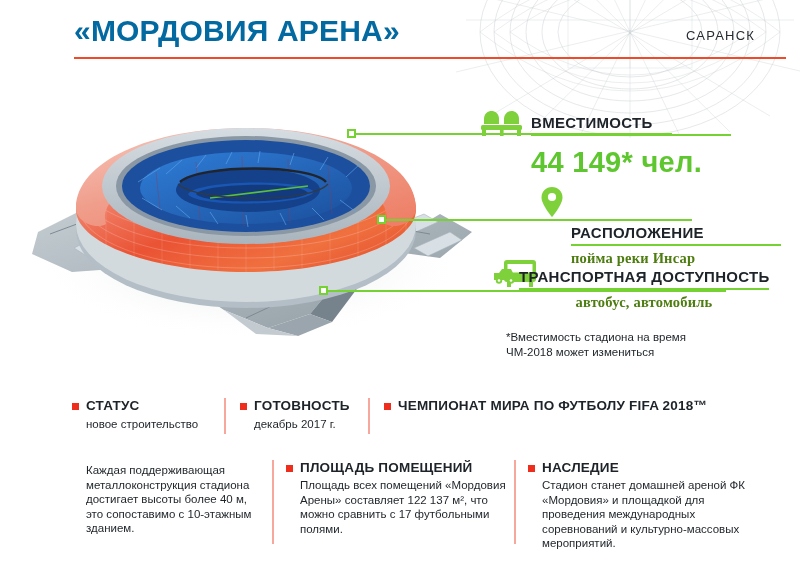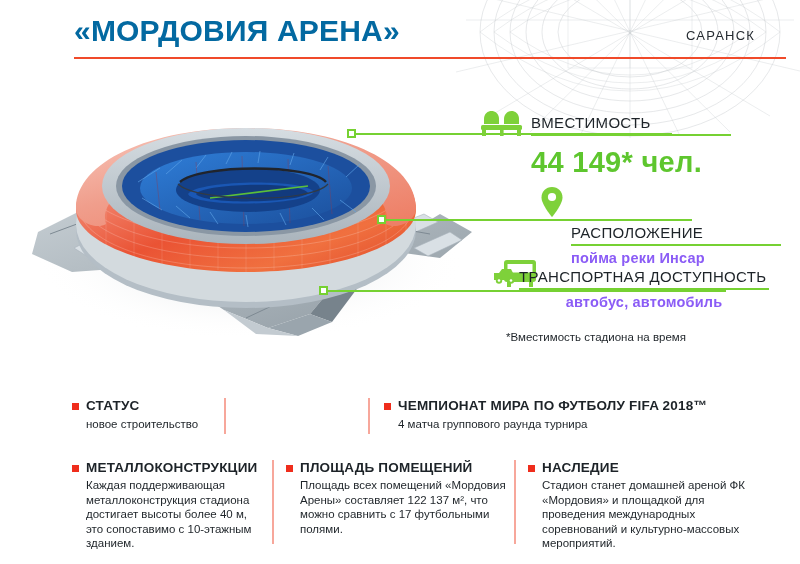--- a/index.html
+++ b/index.html
@@ -39,27 +39,27 @@
   
   .conn{position:absolute;height:2px;background:#76d132;}
   .conn-sq{
     position:absolute;width:9px;height:9px;border:2px solid #76d132;
     background:#ffffff;box-sizing:border-box;
   }
 
   
   .info{position:absolute;}
   .info-head{
-    font-size:15px;font-weight:normal;color:#1d2328;
+    font-size:15px;font-weight:bold;color:#1d2328;
     letter-spacing:.3px;white-space:nowrap;
   }
   .info-rule{height:2px;background:#76d132;margin-top:3px;}
   .info-sub{
-    font-size:14.5px;color:#8b5cf6;font-weight:bold;
-    letter-spacing:.2px;white-space:nowrap;margin-top:4px;
+    font-size:14.5px;color:#4d7c0f;font-weight:bold;
+    letter-spacing:.2px;white-space:nowrap;margin-top:4px;font-family:Liberation Serif, serif;
   }
   .info-big{
     font-size:29px;font-weight:bold;color:#5ec62e;
     letter-spacing:.3px;white-space:nowrap;margin-top:10px;
   }
   .icon{position:absolute;}
 
   .footnote{
     position:absolute;left:506px;top:330px;
     font-size:11.5px;color:#1d2328;line-height:15px;white-space:nowrap;
@@ -327,46 +327,49 @@
     <circle cx="18" cy="21.5" r="1.3" fill="#ffffff"></circle>
   </svg>
   <div class="info" style="left:519px;top:268px;width:250px;">
     <div class="info-head">ТРАНСПОРТНАЯ ДОСТУПНОСТЬ</div>
     <div class="info-rule"></div>
     <div class="info-sub" style="text-align:center;">автобус, автомобиль</div>
   </div>
 
   <div class="footnote">
     <div>*Вместимость стадиона на время</div>
+    <div> ЧМ-2018 может измениться</div>
   </div>
 
   <div class="fact" style="left:72px;top:398px;">
     <div class="fact-head">
       <span class="bullet"></span>
       <span>СТАТУС</span>
     </div>
     <div class="fact-body-wide">новое строительство</div>
   </div>
   <div class="vsep" style="left:224px;top:398px;height:36px;"></div>
 
+  <div class="fact" style="left:240px;top:398px;">
+    <div class="fact-head">
+      <span class="bullet"></span>
+      <span>ГОТОВНОСТЬ</span>
+    </div>
+    <div class="fact-body-wide">декабрь 2017 г.</div>
+  </div>
   <div class="vsep" style="left:368px;top:398px;height:36px;"></div>
 
   <div class="fact" style="left:384px;top:398px;">
     <div class="fact-head">
       <span class="bullet"></span>
       <span>ЧЕМПИОНАТ МИРА ПО ФУТБОЛУ FIFA 2018™</span>
     </div>
-    <div class="fact-body-wide">4 матча группового раунда турнира</div>
   </div>
 
   <div class="fact" style="left:72px;top:460px;width:190px;">
-    <div class="fact-head">
-      <span class="bullet"></span>
-      <span>МЕТАЛЛОКОНСТРУКЦИИ</span>
-    </div>
     <div class="fact-body" style="width:176px;">Каждая поддерживающая металлоконструкция стадиона достигает высоты более 40 м, это сопоставимо с 10-этажным зданием.</div>
   </div>
   <div class="vsep" style="left:272px;top:460px;height:84px;"></div>
 
   <div class="fact" style="left:286px;top:460px;width:220px;">
     <div class="fact-head">
       <span class="bullet"></span>
       <span>ПЛОЩАДЬ ПОМЕЩЕНИЙ</span>
     </div>
     <div class="fact-body" style="width:208px;">Площадь всех помещений «Мордовия Арены» составляет 122 137 м², что можно сравнить с 17 футбольными полями.</div>

